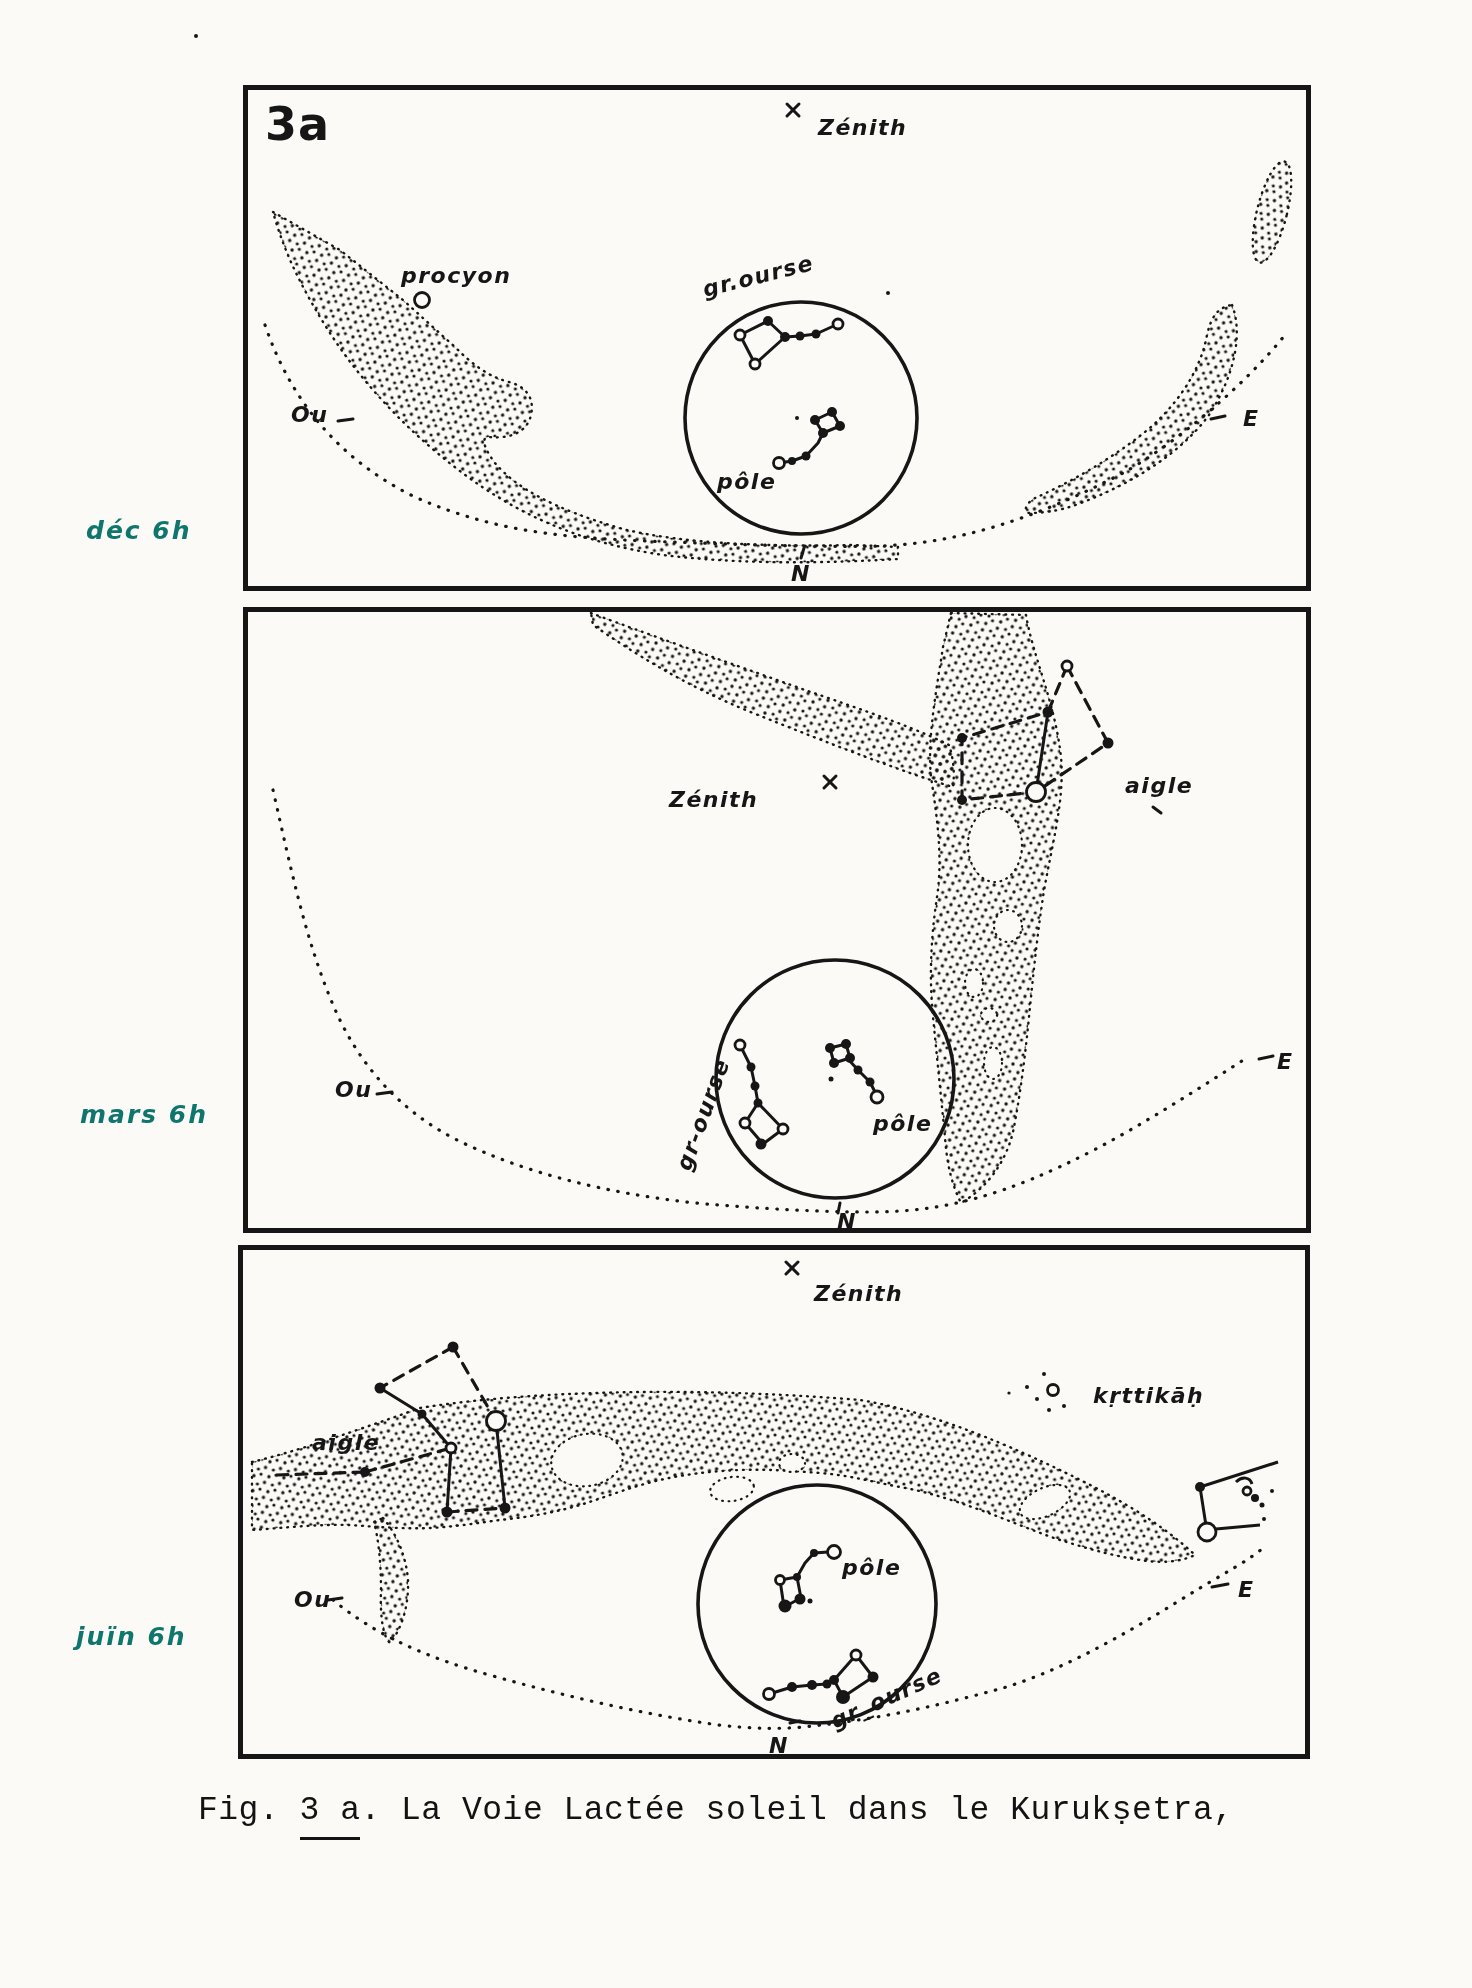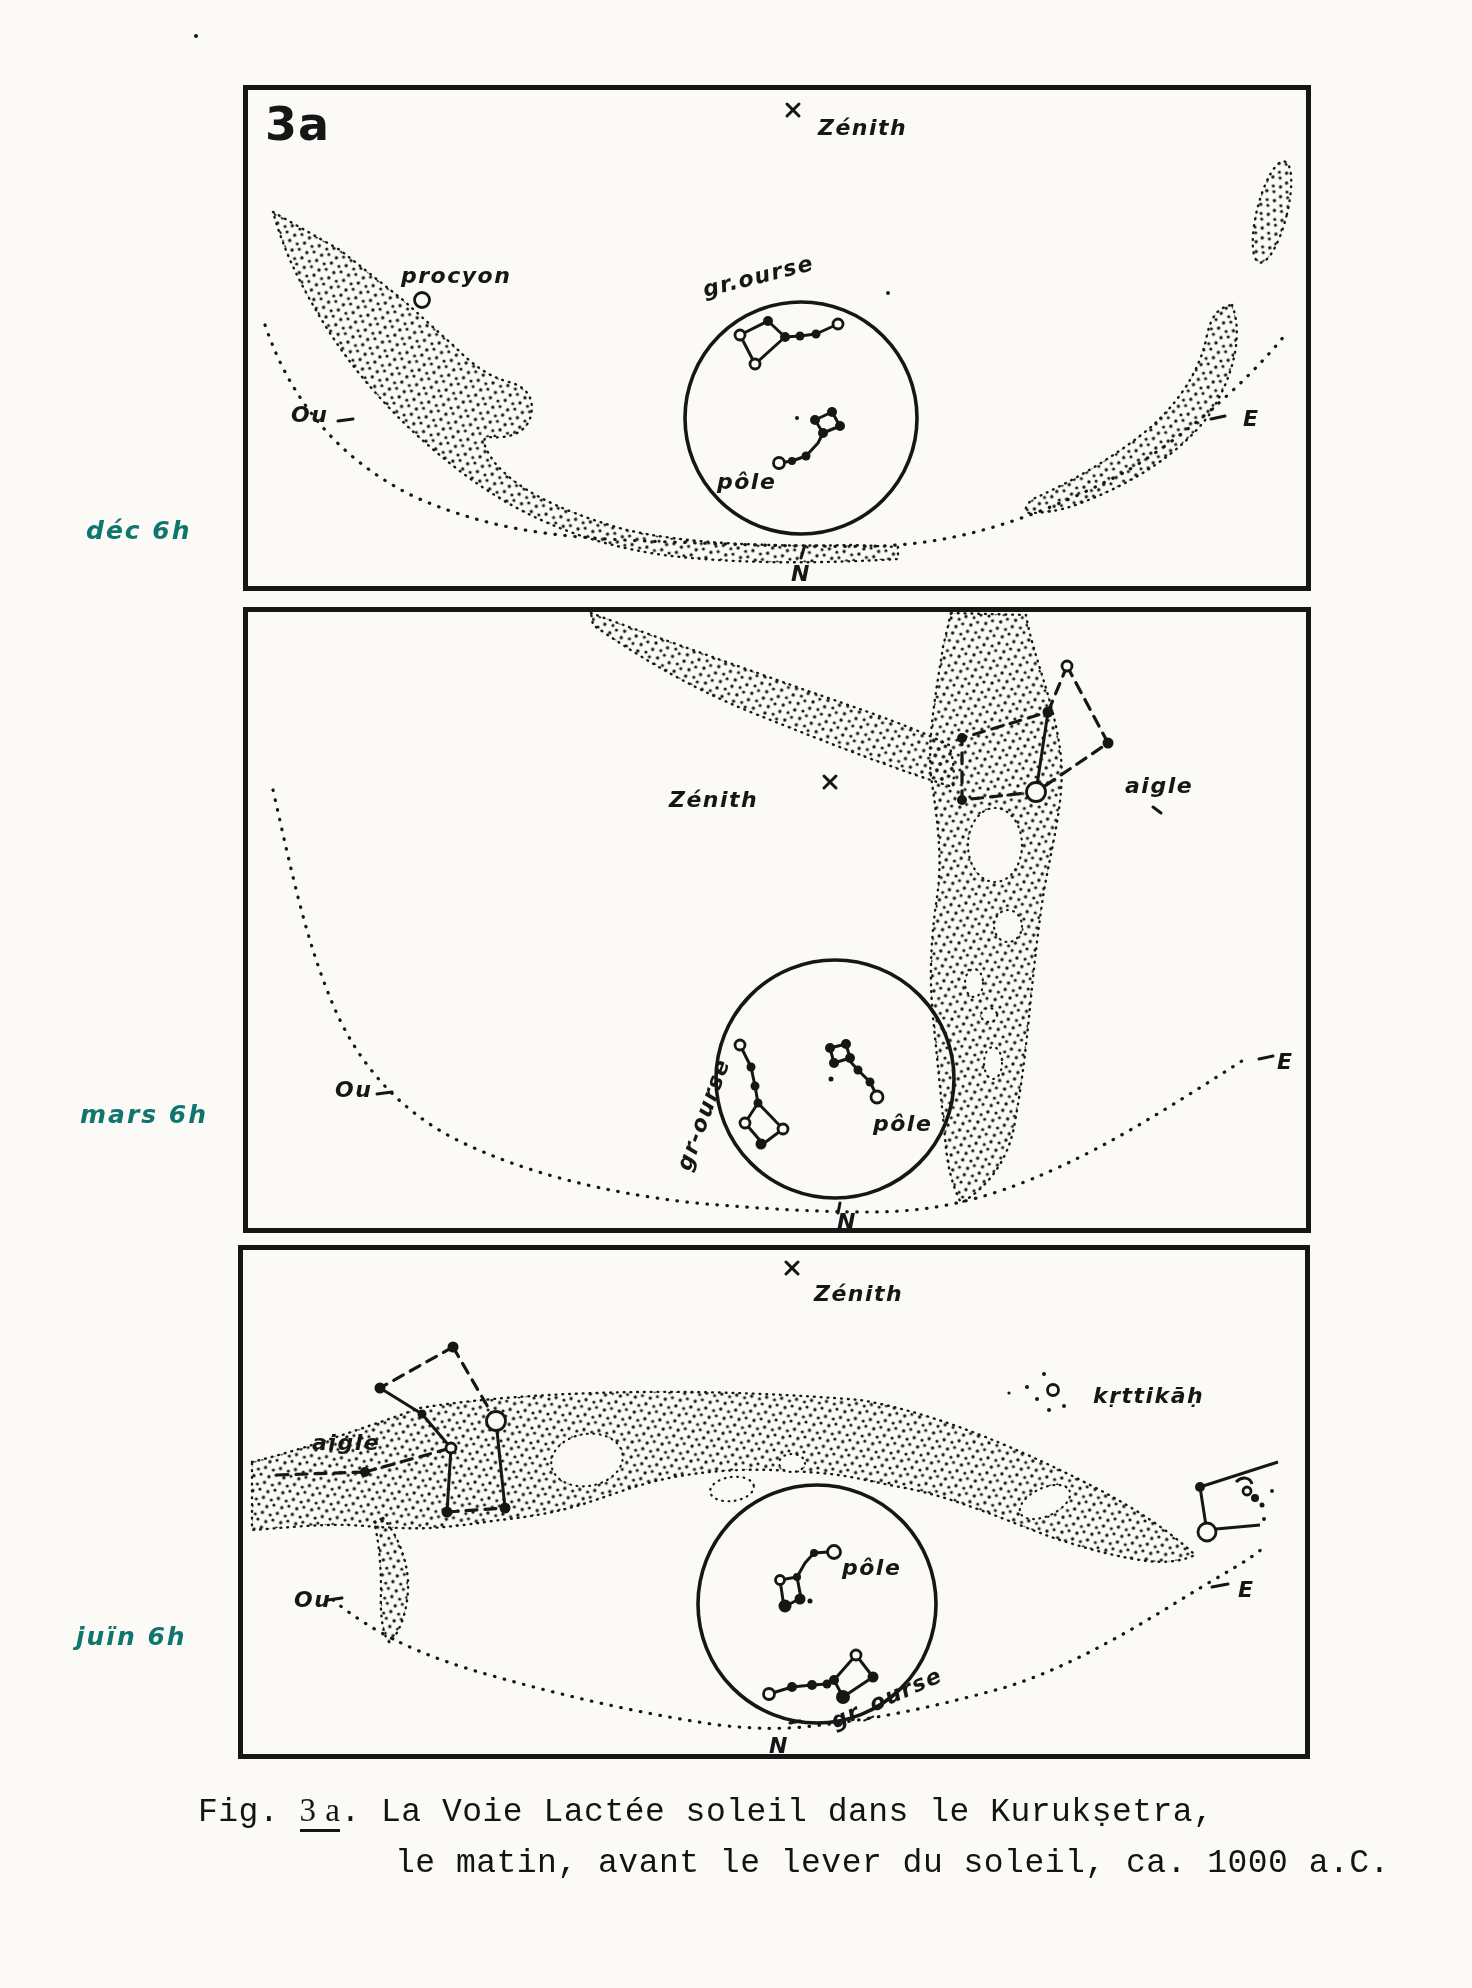--- a/index.html
+++ b/index.html
@@ -15,21 +15,21 @@
   .side-label{
     position:absolute; font:italic 700 25px "DejaVu Sans", sans-serif;
     letter-spacing:2px; color:#0f766e; white-space:nowrap;
   }
   .caption{
     position:absolute; left:198px; top:1792px;
     font:400 33px "Liberation Mono","DejaVu Sans Mono", monospace;
     color:#131313; letter-spacing:0.5px; white-space:nowrap;
   }
   .caption .line2{ margin-left:197px; margin-top:14px; }
-  .caption .u{ border-bottom:3px solid #131313; padding-bottom:1px;font-family:Liberation Serif, serif; }
+  .caption .u{ border-bottom:3px solid #131313; padding-bottom:8px; }
   .speck{ position:absolute; background:#161616; border-radius:50%; }
   
   .frame{ fill:none; stroke:#161616; stroke-width:5; }
   .horizon{ fill:none; stroke:#161616; stroke-width:3.2; stroke-dasharray:0.5 9.5; stroke-linecap:round; }
   .band{ stroke:#161616; stroke-width:2.4; stroke-dasharray:0.8 6; stroke-linecap:round; stroke-linejoin:round; }
   .hole{ fill:#fbfaf6; stroke:#161616; stroke-width:2.2; stroke-dasharray:0.8 5.5; stroke-linecap:round; }
   .cline{ fill:none; stroke:#161616; stroke-width:3; stroke-linejoin:round; }
   .cdash{ fill:none; stroke:#161616; stroke-width:3.2; stroke-dasharray:11 8; stroke-linecap:round; stroke-linejoin:round; }
   .star-f{ fill:#161616; }
   .star-o{ fill:#fbfaf6; stroke:#161616; stroke-width:2.8; }
@@ -327,16 +327,15 @@
     <text class="lbl" x="855" y="158">kṛttikāḥ</text>
     <text class="lbl" x="56" y="362">Ou</text>
     <text class="lbl" x="604" y="330">pôle</text>
     <text class="lbl" transform="translate(597,484) rotate(-24)">gr_ourse</text>
     <text class="lbl" x="531" y="508">N</text>
     <text class="lbl" x="1000" y="352">E</text>
   </svg>
 
   <div class="caption">
     <div class="line1"><span>Fig. </span><span class="u">3 a</span><span>. La Voie Lactée soleil dans le Kurukṣetra,</span></div>
-    <div class="line2">le matin, avant le lever du soleil, ca. 1000 a.C.</div>
   </div>
 
 </div>
 
 </body></html>

